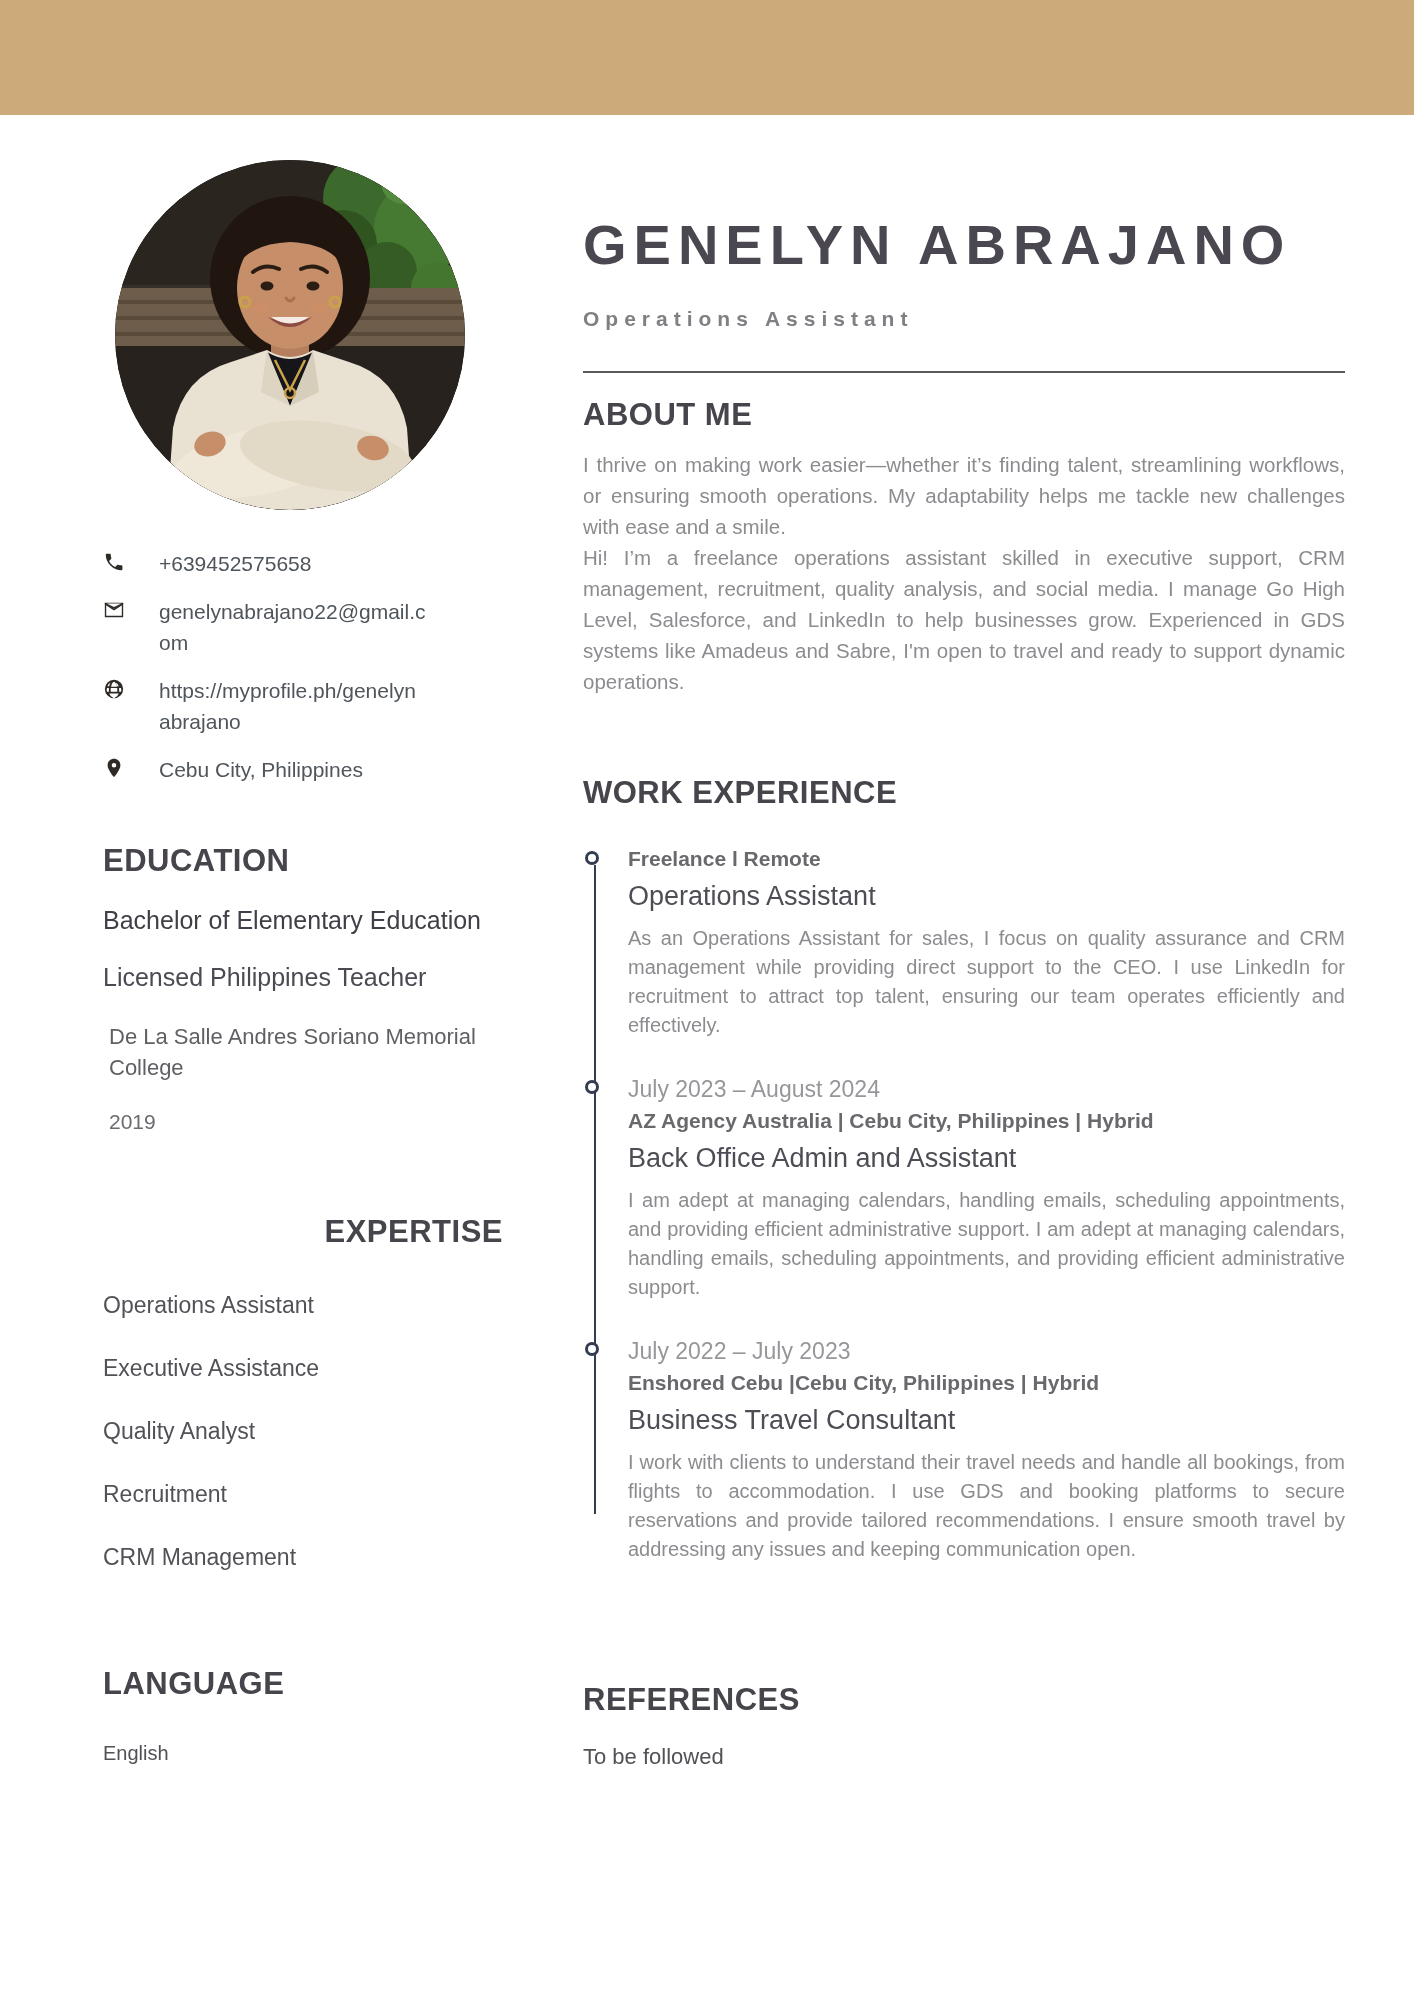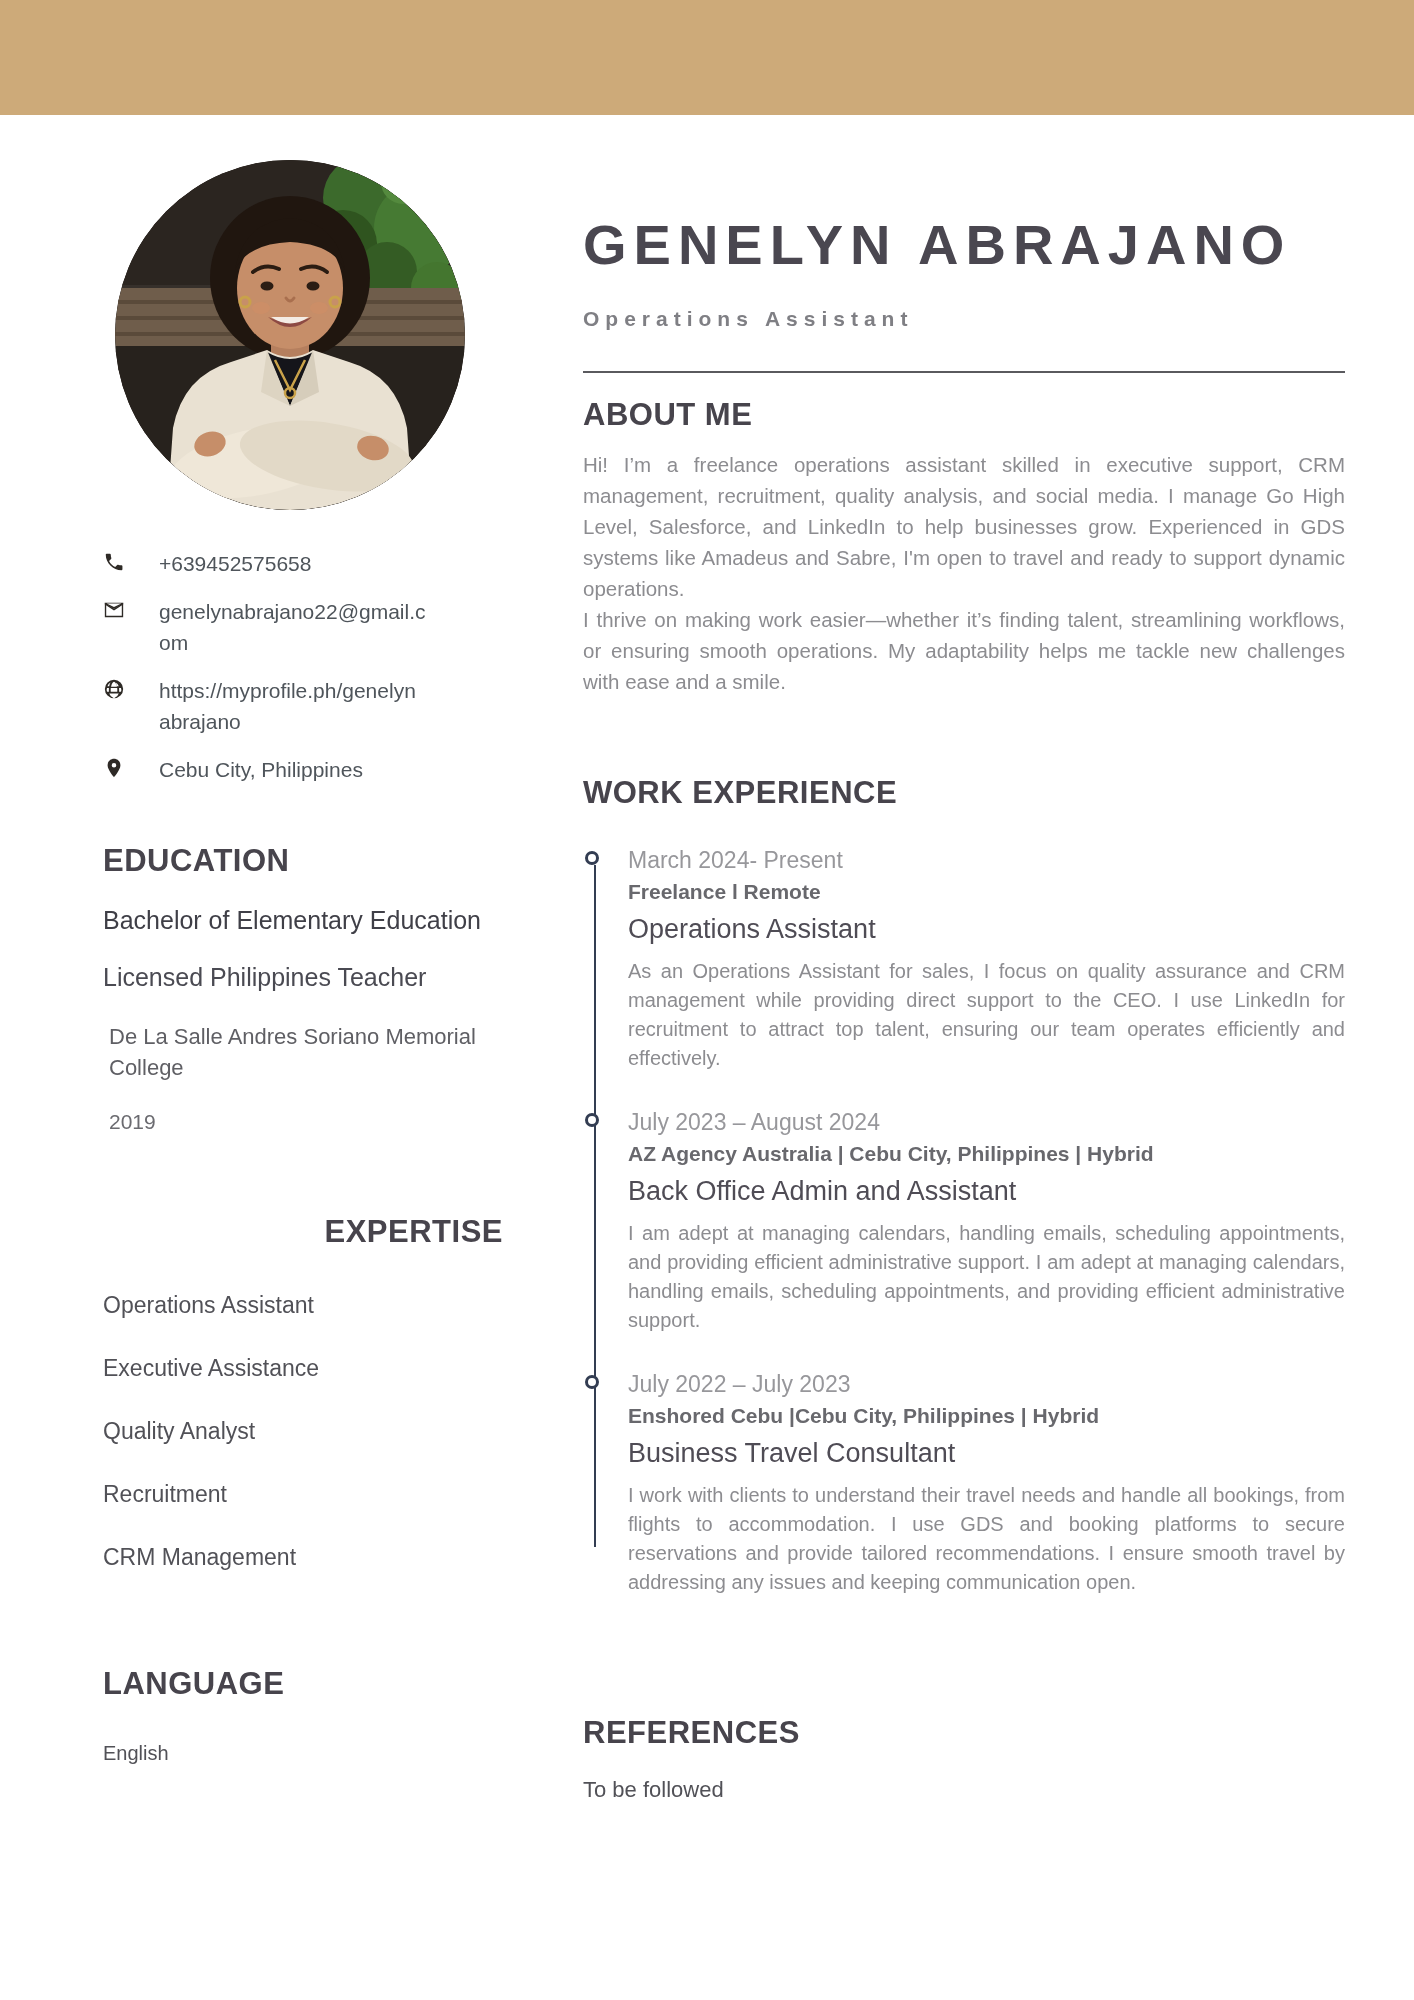--- a/index.html
+++ b/index.html
@@ -207,30 +207,29 @@
     <div class="lang-item">English</div>
   </div>
 
   <div class="right-col">
     <div class="name">GENELYN ABRAJANO</div>
     <div class="role-subtitle">Operations Assistant</div>
     <div class="divider"></div>
 
     <div class="sec-heading about-heading">ABOUT ME</div>
     <div class="about-text">
+      <p>I thrive on making work easier—whether it’s finding talent, streamlining workflows, or ensuring smooth operations. My adaptability helps me tackle new challenges with ease and a smile.</p>
       <p>Hi! I’m a freelance operations assistant skilled in executive support, CRM management, recruitment, quality analysis, and social media. I manage Go High Level, Salesforce, and LinkedIn to help businesses grow. Experienced in GDS systems like Amadeus and Sabre, I'm open to travel and ready to support dynamic operations.</p>
-      <p>I thrive on making work easier—whether it’s finding talent, streamlining workflows, or ensuring smooth operations. My adaptability helps me tackle new challenges with ease and a smile.</p>
     </div>
 
     <div class="sec-heading work-heading">WORK EXPERIENCE</div>
 
     <div class="timeline">
       <div class="entry">
         <span class="entry-dot"></span>
-        <div class="entry-dates">March 2024- Present</div>
         <div class="entry-company">Freelance l Remote</div>
         <div class="entry-title">Operations Assistant</div>
         <div class="entry-desc">As an Operations Assistant for sales, I focus on quality assurance and CRM management while providing direct support to the CEO. I use LinkedIn for recruitment to attract top talent, ensuring our team operates efficiently and effectively.</div>
       </div>
       <div class="entry">
         <span class="entry-dot"></span>
         <div class="entry-dates">July 2023 – August 2024</div>
         <div class="entry-company">AZ Agency Australia | Cebu City, Philippines | Hybrid</div>
         <div class="entry-title">Back Office Admin and Assistant</div>
         <div class="entry-desc">I am adept at managing calendars, handling emails, scheduling appointments, and providing efficient administrative support. I am adept at managing calendars, handling emails, scheduling appointments, and providing efficient administrative support.</div>

